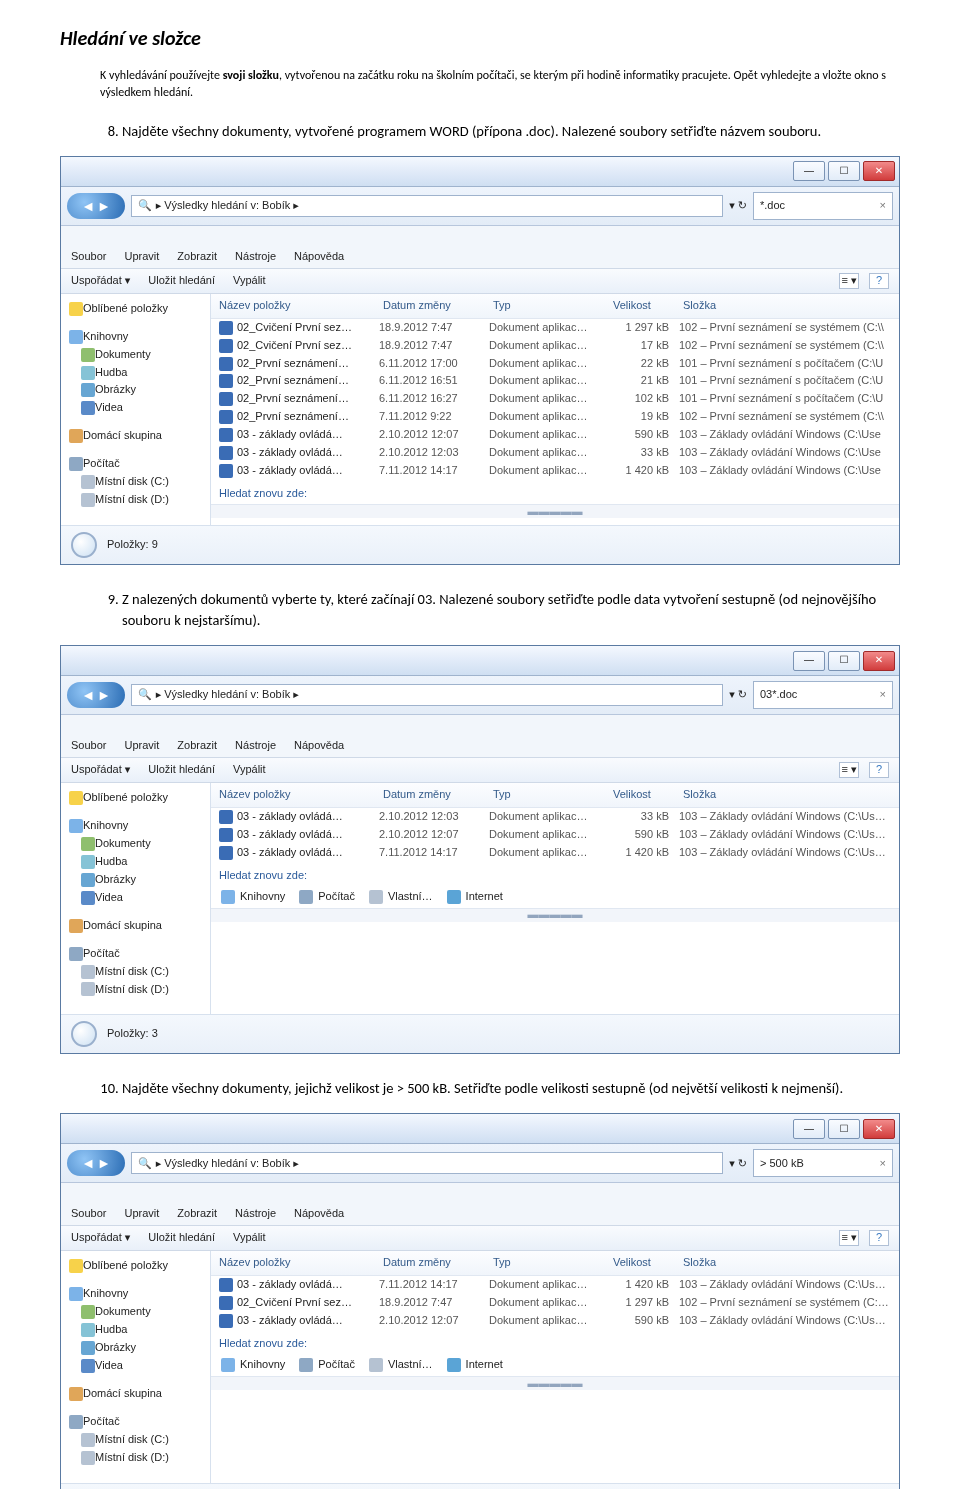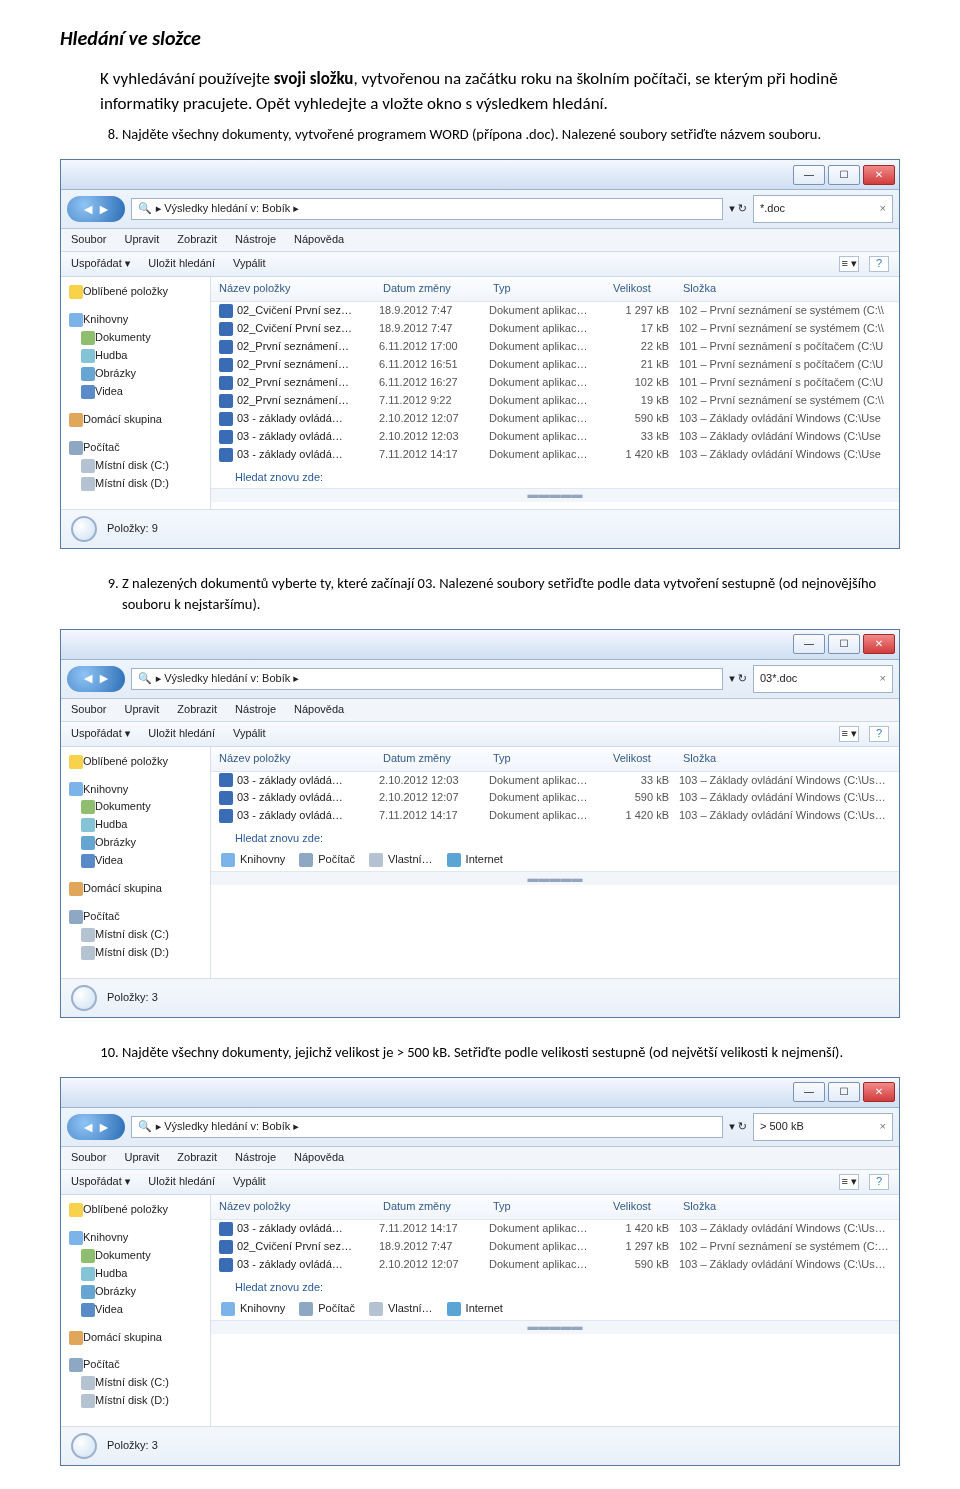--- a/index.html
+++ b/index.html
@@ -12,22 +12,22 @@
     font-size: 14px;
     line-height: 1.45;
   }
   h1.page-title {
     font-size: 20px;
     font-style: italic;
     font-weight: bold;
     margin-bottom: 14px;
   }
   .intro-p {
-    margin: 0 0 8px 40px;
-    font-size: 17px;
+    margin: 0 0 19px 40px;
+    font-size: 12px;
   }
   ol.tasks {
     margin: 0 0 0 40px;
     padding-left: 22px;
   }
   ol.tasks > li {
     margin-bottom: 10px;
     font-size: 14.5px;
   }
   .bold { font-weight: bold; }
@@ -100,21 +100,21 @@
   }
   .search-box .sx { color:#777; }
 
   .menu-bar {
     display:flex;
     gap: 18px;
     padding: 3px 10px;
     background: #f2f6fb;
     border-bottom: 1px solid #cfd9e7;
   }
-  .menu-bar span { text-decoration: underline dotted transparent; }
+  .menu-bar span { text-decoration: underline dotted transparent; margin-top: 20px; }
 
   .tool-bar {
     display:flex;
     align-items:center;
     justify-content:space-between;
     padding: 4px 10px;
     background: linear-gradient(#f9fbfe,#e9f0f9);
     border-bottom: 1px solid #cfd9e7;
   }
   .tool-bar .left { display:flex; gap:18px; }
@@ -175,21 +175,21 @@
     align-items:center;
   }
   .row .c { overflow:hidden; text-overflow:ellipsis; white-space:nowrap; color:#555;}
   .row .name { width:160px; display:flex; align-items:center; gap:4px; color:#222;}
   .row .date { width:110px; }
   .row .type { width:120px; }
   .row .size { width:70px; text-align:right; padding-right:10px;}
   .row .folder { flex:1; }
 
   .search-again {
-    margin: 6px 8px 2px 24px;
+    margin: 6px 8px 2px 8px;
     color:#2a5a9a;
     font-size: 11px;
   }
   .search-again-row {
     display:flex; gap:14px;
     padding: 3px 10px;
   }
   .sa-item { display:flex; align-items:center; gap:5px; font-size:11px;}
   .ico-net { background:#5aa4d6; }
 

